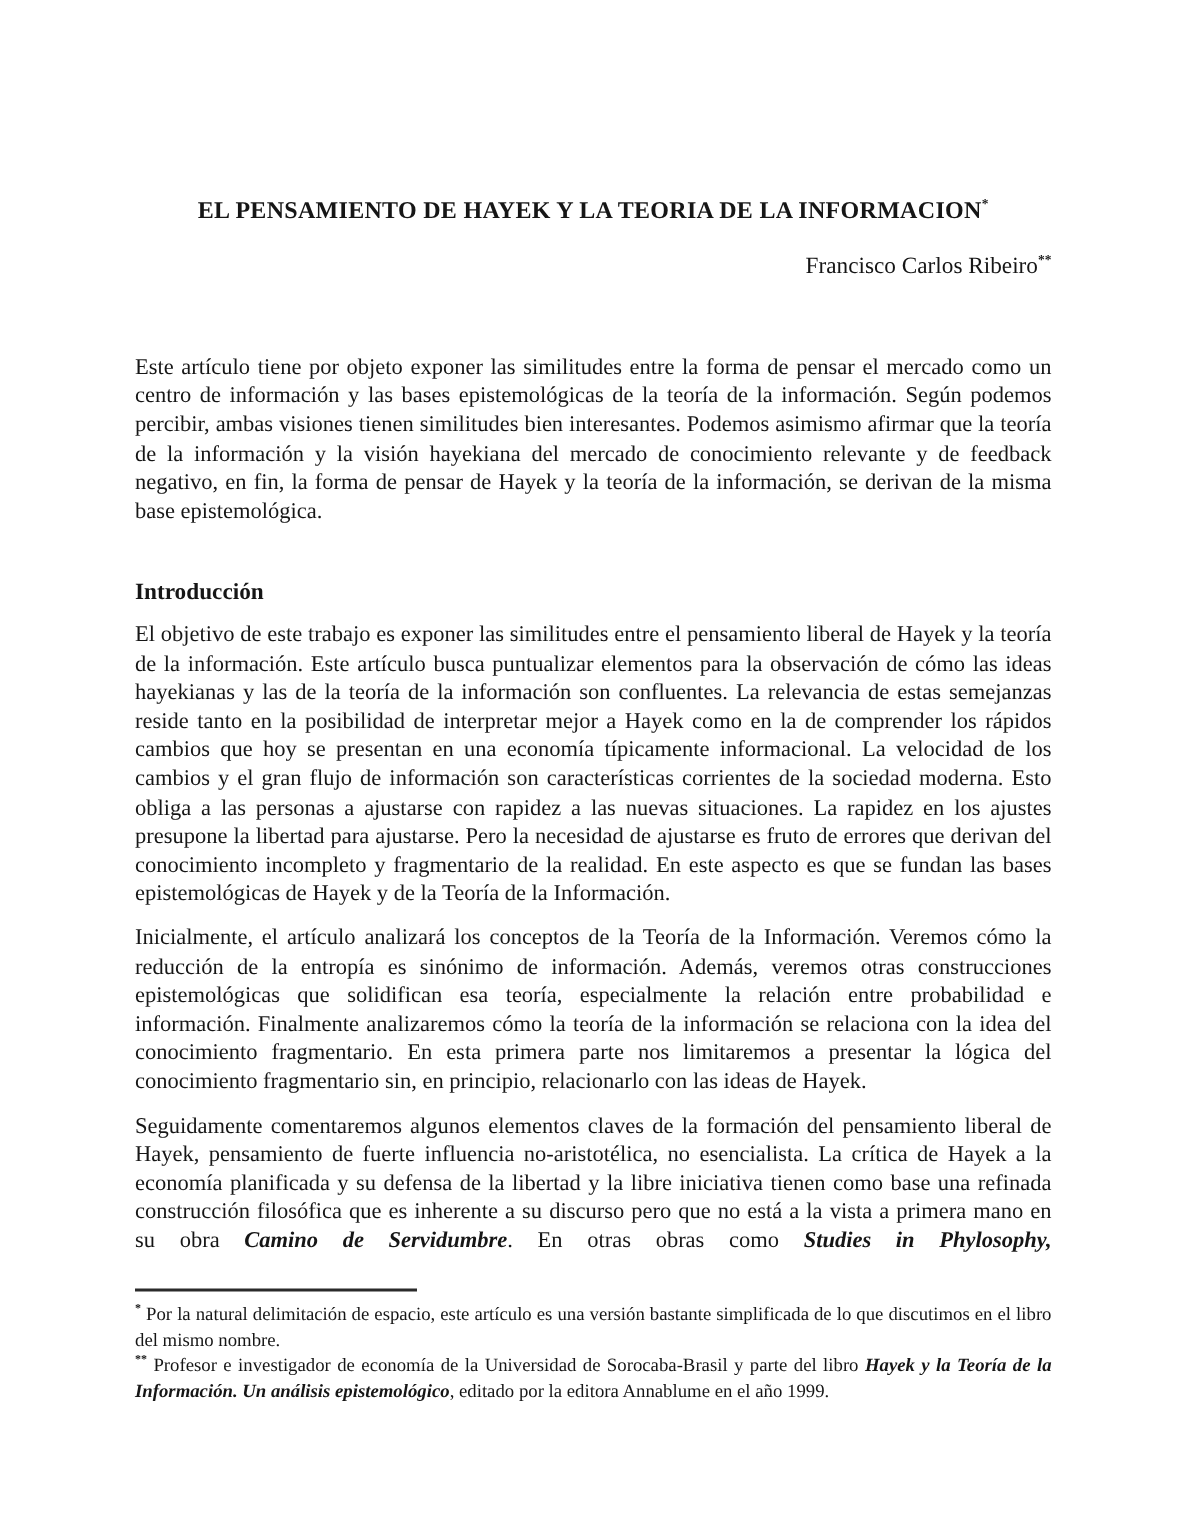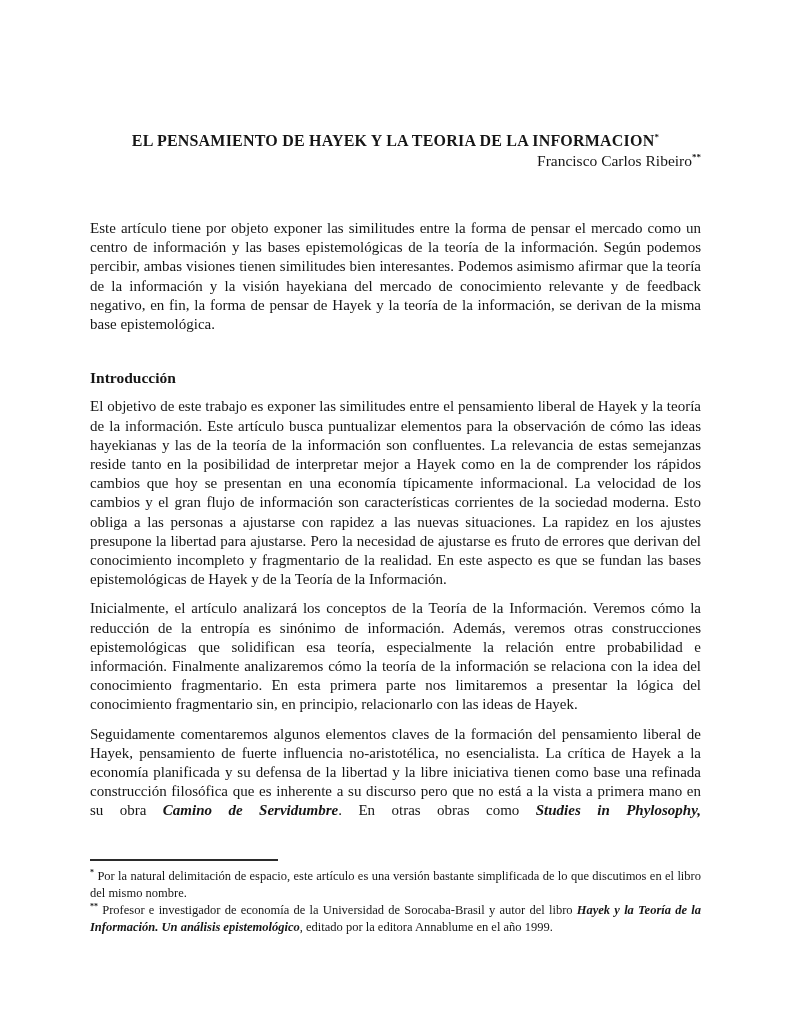--- a/index.html
+++ b/index.html
@@ -24,20 +24,21 @@
   }
   .paper-title {
     margin: 131px 0 0 0;
     font-size: 16px;
     font-weight: bold;
     line-height: 20px;
     text-align: center;
     letter-spacing: 0.2px;
   }
   .author-line {
+    margin-top: 17px;
     font-size: 15.5px;
     line-height: 20px;
     text-align: right;
   }
   sup.fn-marker {
     font-size: 9px;
     line-height: 0;
     vertical-align: super;
     font-weight: bold;
   }
@@ -105,16 +106,16 @@
         <p class="body-paragraph body-text"><span>Inicialmente, el artículo analizará los conceptos de la Teoría de la Información. Veremos cómo la reducción de la entropía es sinónimo de información. Además, veremos otras construcciones epistemológicas que solidifican esa teoría, especialmente la relación entre probabilidad e información. Finalmente analizaremos cómo la teoría de la información se relaciona con la idea del conocimiento fragmentario. En esta primera parte nos limitaremos a presentar la lógica del conocimiento fragmentario sin, en principio, relacionarlo con las ideas de Hayek.</span></p>
         <p class="body-paragraph body-text justify-last"><span>Seguidamente comentaremos algunos elementos claves de la formación del pensamiento liberal de Hayek, pensamiento de fuerte influencia no-aristotélica, no esencialista. La crítica de Hayek a la economía planificada y su defensa de la libertad y la libre iniciativa tienen como base una refinada construcción filosófica que es inherente a su discurso pero que no está a la vista a primera mano en su obra </span><span class="book-title">Camino de Servidumbre</span><span>. En otras obras como </span><span class="book-title">Studies in Phylosophy,</span></p>
       </div>
 
   </div>
 
   <div class="footnotes">
     <div class="fn-rule"></div>
     <div id="footnotes-list">
         <p class="footnote"><sup class="fn-marker">*</sup> <span>Por la natural delimitación de espacio, este artículo es una versión bastante simplificada de lo que discutimos en el libro del mismo nombre.</span></p>
-        <p class="footnote"><sup class="fn-marker">**</sup> <span>Profesor e investigador de economía de la Universidad de Sorocaba-Brasil y autor del libro </span><span class="book-title">Hayek y la Teoría de la Información. Un análisis epistemológico</span><span>, editado por la editora Annablume en el año 1999.</span></p>
+        <p class="footnote"><sup class="fn-marker">**</sup> <span>Profesor e investigador de economía de la Universidad de Sorocaba-Brasil y parte del libro </span><span class="book-title">Hayek y la Teoría de la Información. Un análisis epistemológico</span><span>, editado por la editora Annablume en el año 1999.</span></p>
       </div>
   </div>
 </div>
 
 </body></html>

